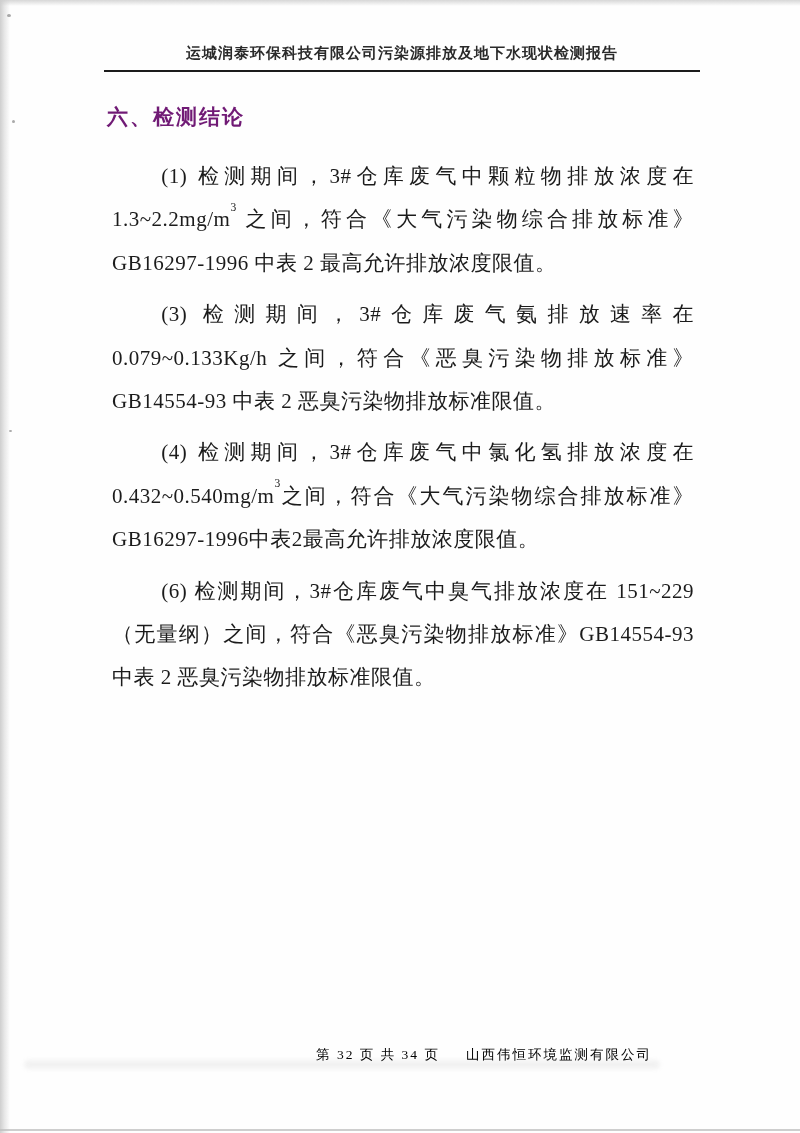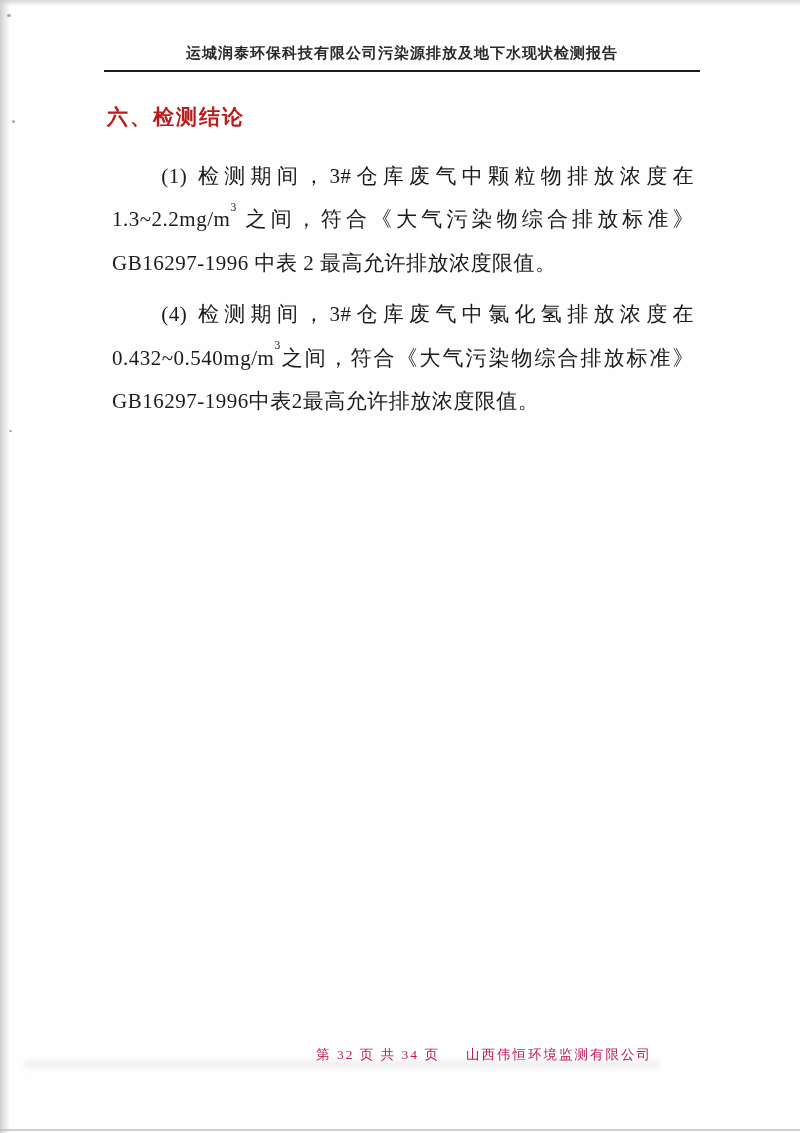--- a/index.html
+++ b/index.html
@@ -58,21 +58,21 @@
   }
 
   
   .section-title {
     position: absolute;
     left: 107px; top: 103px;
     margin: 0;
     font-size: 21px;
     font-weight: 700;
     letter-spacing: 2px;
-    color: #b91c1c;
+    color: #701a75;
   }
 
   
   .body-text {
     position: absolute;
     left: 104px; right: 98px; top: 147px;
     font-size: 21px;
     line-height: 43.4px;
     text-align: justify;
     text-justify: inter-character;
@@ -93,21 +93,21 @@
 
   
   .page-footer {
     position: absolute;
     top: 1046px; left: 0; width: 100%;
     box-sizing: border-box;
     padding-left: 168px;
     text-align: center;
     font-size: 13.5px;
     letter-spacing: 2px;
-    color: #be185d;
+    color: #000000;
     white-space: nowrap;
   }
   .footer-gap { display: inline-block; width: 26px; }
 </style>
 </head>
 <body>
 
 <div class="page">
 
   <div class="scan-edge-left"></div>
@@ -119,20 +119,22 @@
   <div class="scan-speck speck-3"></div>
 
   <header class="page-header">
     <div class="page-header-title">运城润泰环保科技有限公司污染源排放及地下水现状检测报告</div>
   </header>
 
   <h1 class="section-title">六、检测结论</h1>
 
   <main class="body-text" id="paragraphs">
       <p class="para"><span>(1) 检测期间，3#仓库废气中颗粒物排放浓度在 1.3~2.2mg/m</span><sup>3</sup><span> 之间，符合《大气污染物综合排放标准》GB16297-1996 中表 2 最高允许排放浓度限值。</span></p>
+      <p class="para"><span>(3) 检测期间，3#仓库废气氨排放速率在 0.079~0.133Kg/h 之间，符合《恶臭污染物排放标准》GB14554-93 中表 2 恶臭污染物排放标准限值。</span></p>
       <p class="para"><span>(4) 检测期间，3#仓库废气中氯化氢排放浓度在0.432~0.540mg/m</span><sup>3</sup><span>之间，符合《大气污染物综合排放标准》GB16297-1996中表2最高允许排放浓度限值。</span></p>
+      <p class="para"><span>(6) 检测期间，3#仓库废气中臭气排放浓度在 151~229（无量纲）之间，符合《恶臭污染物排放标准》GB14554-93 中表 2 恶臭污染物排放标准限值。</span></p>
     </main>
 
   <footer class="page-footer">
     <span>第 32 页 共 34 页</span><span class="footer-gap"></span><span>山西伟恒环境监测有限公司</span>
   </footer>
 
 </div>
 
 </body></html>

